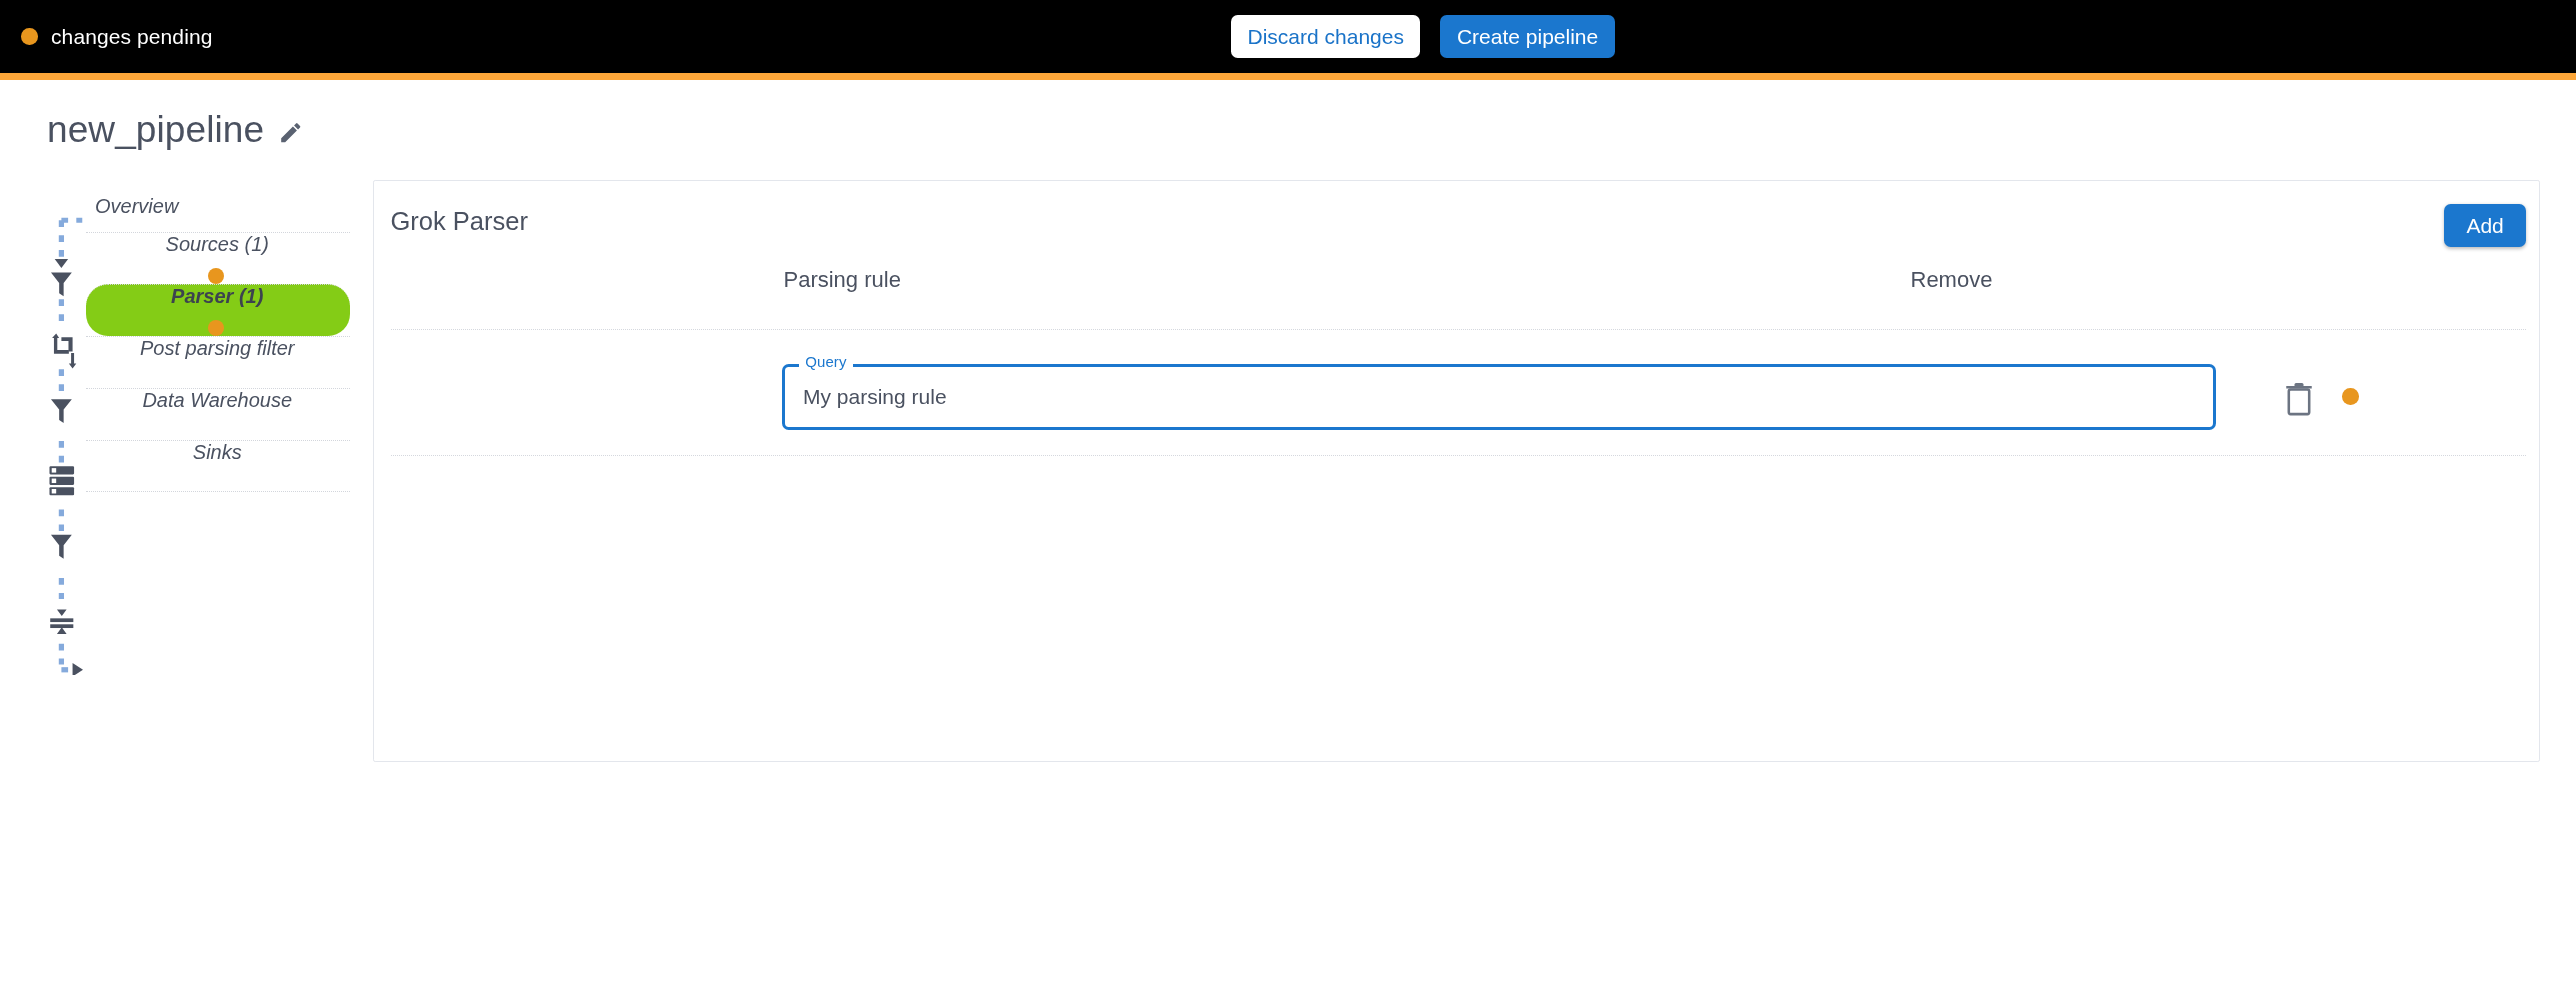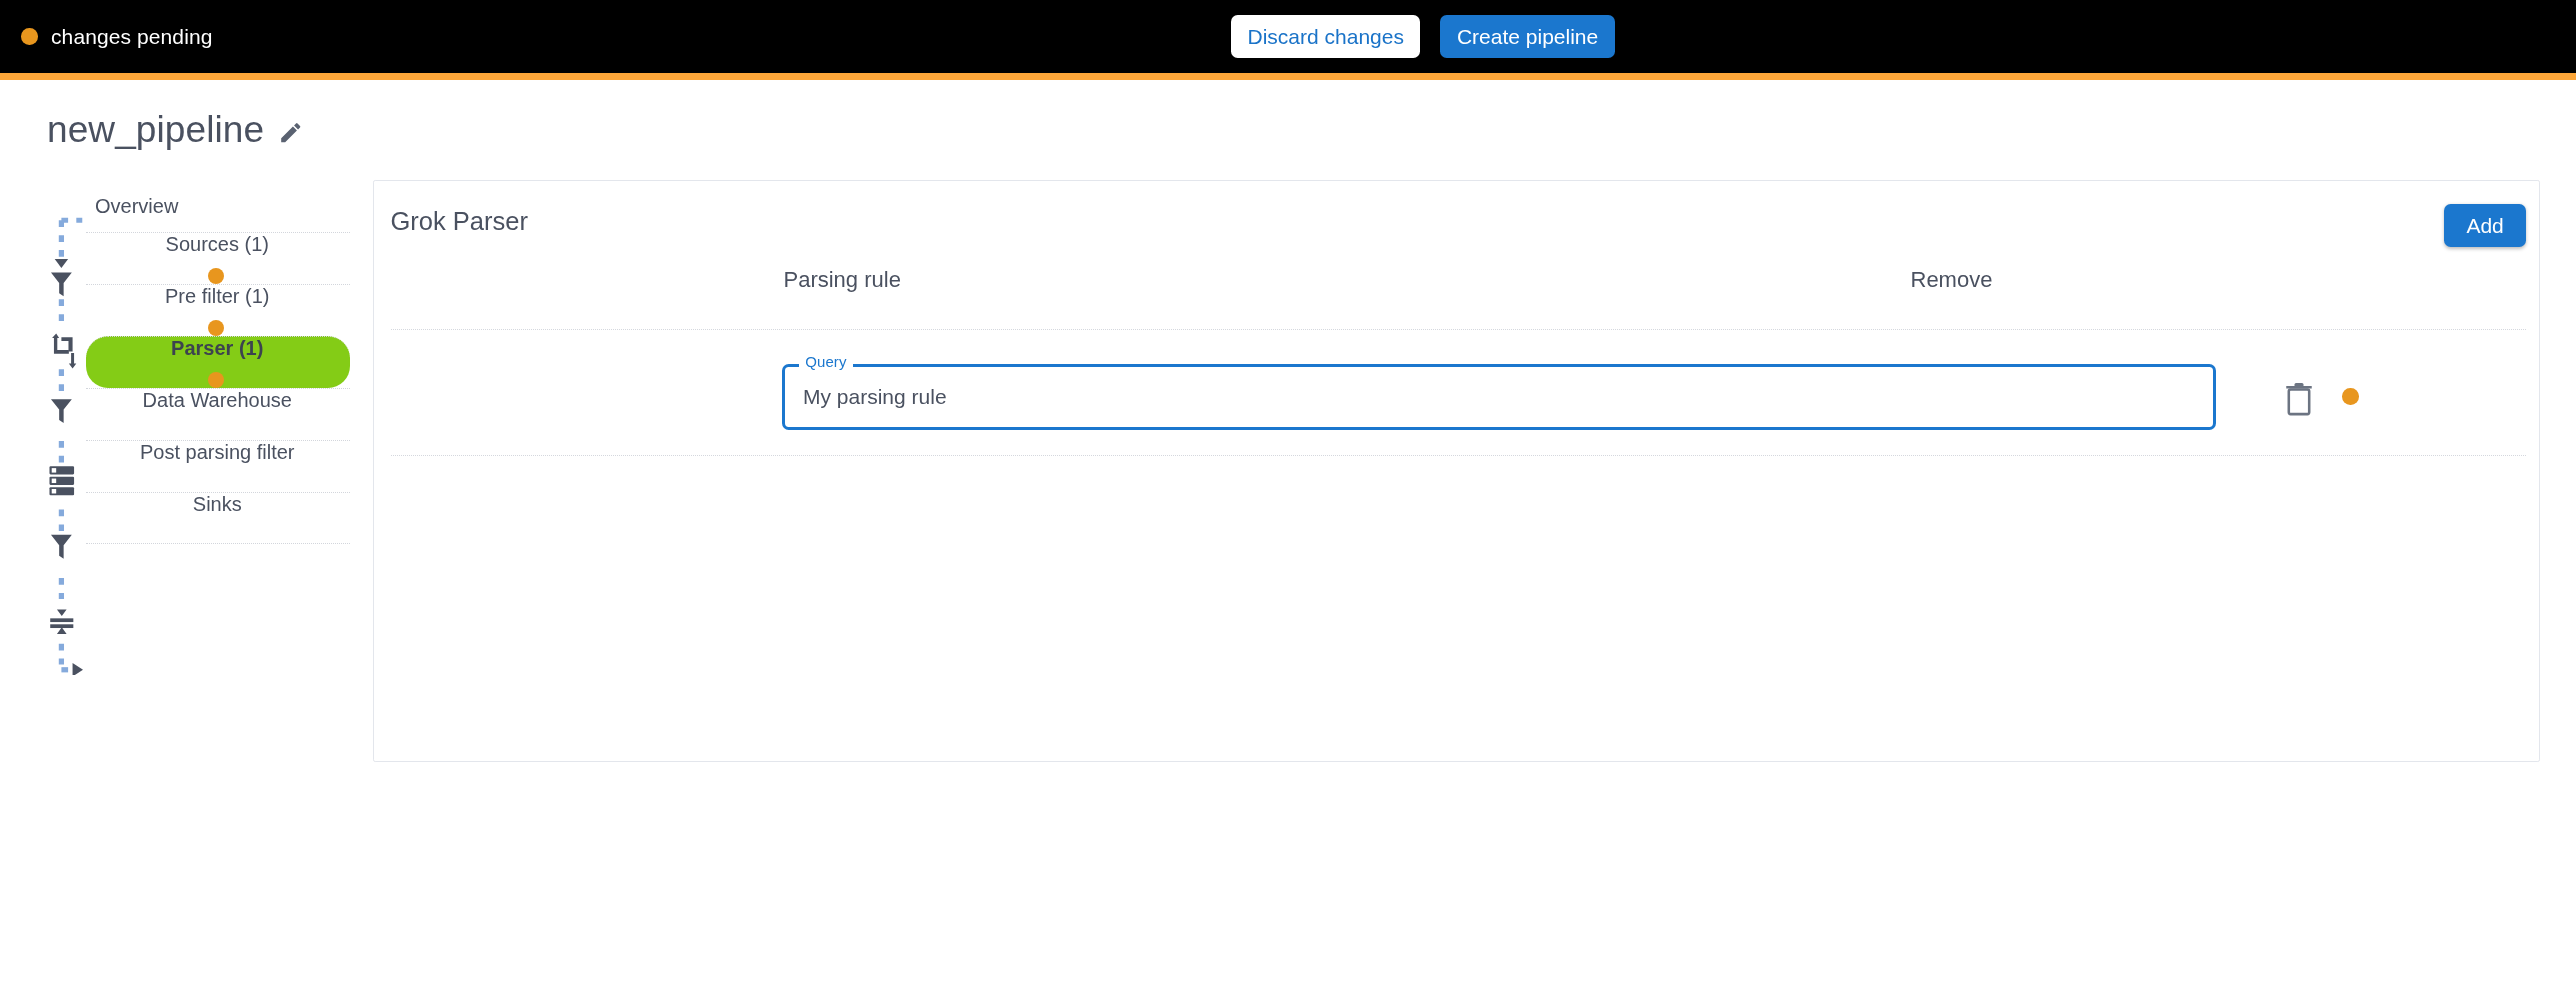--- a/index.html
+++ b/index.html
@@ -118,20 +118,21 @@
     left: 41px; top: 0;
     width: 264px;
   }
   .nav-item {
     position: relative;
     height: 52px;
     display: flex;
     align-items: center;
     padding: 0 10.5px 0 9px;
     cursor: pointer;
+    font-style: italic;
   }
   .nav-item + .nav-item { border-top: 1.5px dotted #D3D6DC; flex-direction: column; }
   .nav-item.divider-bottom { border-bottom: 1.5px dotted #D3D6DC; }
   .nav-item.selected { background: #84cc16; border-radius: 22px; }
   .nav-label {
     font-size: 20px;
     color: #4A5160;
     flex: 1 1 auto;
   }
   .nav-item.selected .nav-label { font-weight: bold; color: #3C434F; }
@@ -334,34 +335,30 @@
 
     <div id="nav-list">
         <div class="nav-item">
           <span class="nav-label">Overview</span>
           <span class="nav-dot hidden"></span>
         </div>
         <div class="nav-item">
           <span class="nav-label">Sources (1)</span>
           <span class="nav-dot"></span>
         </div>
-        <div class="nav-item">
-          <span class="nav-label">Pre filter (1)</span>
-          <span class="nav-dot"></span>
-        </div>
         <div class="nav-item selected">
           <span class="nav-label">Parser (1)</span>
           <span class="nav-dot"></span>
         </div>
         <div class="nav-item">
+          <span class="nav-label">Post parsing filter</span>
+          <span class="nav-dot hidden"></span>
+        </div>
+        <div class="nav-item">
           <span class="nav-label">Data Warehouse</span>
-          <span class="nav-dot hidden"></span>
-        </div>
-        <div class="nav-item">
-          <span class="nav-label">Post parsing filter</span>
           <span class="nav-dot hidden"></span>
         </div>
         <div class="nav-item divider-bottom">
           <span class="nav-label">Sinks</span>
           <span class="nav-dot hidden"></span>
         </div>
       </div>
   </div>
 
   <div id="panel">

